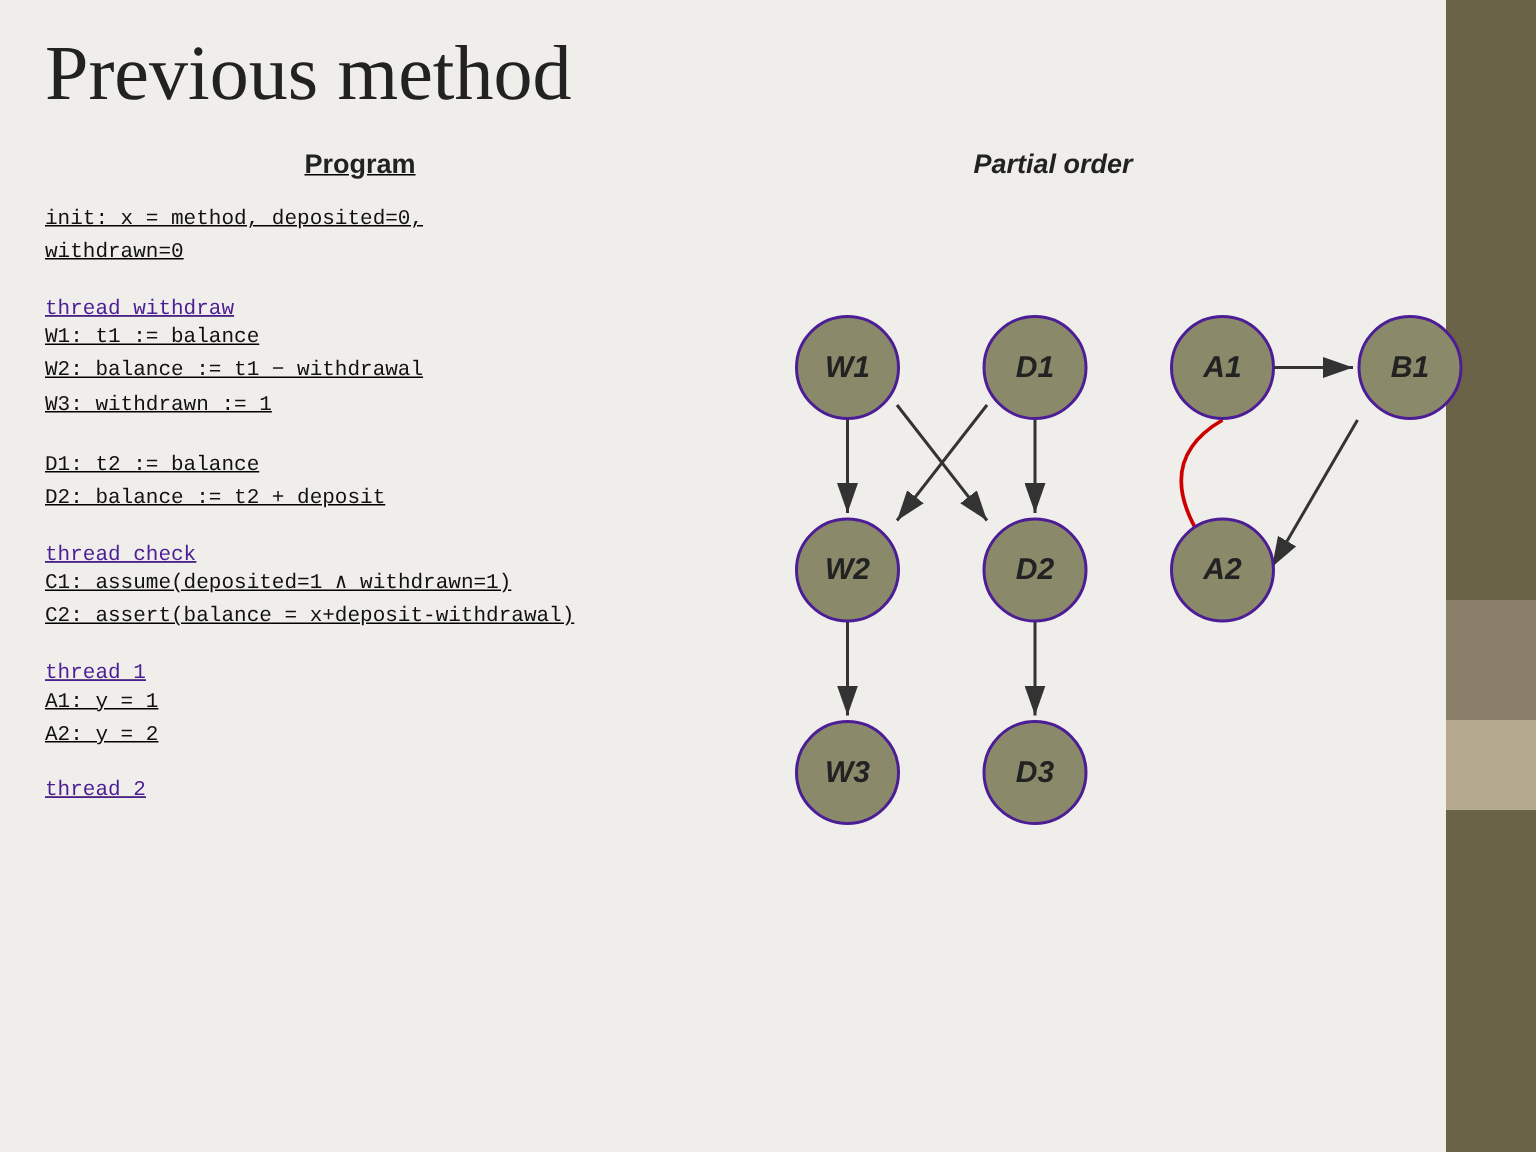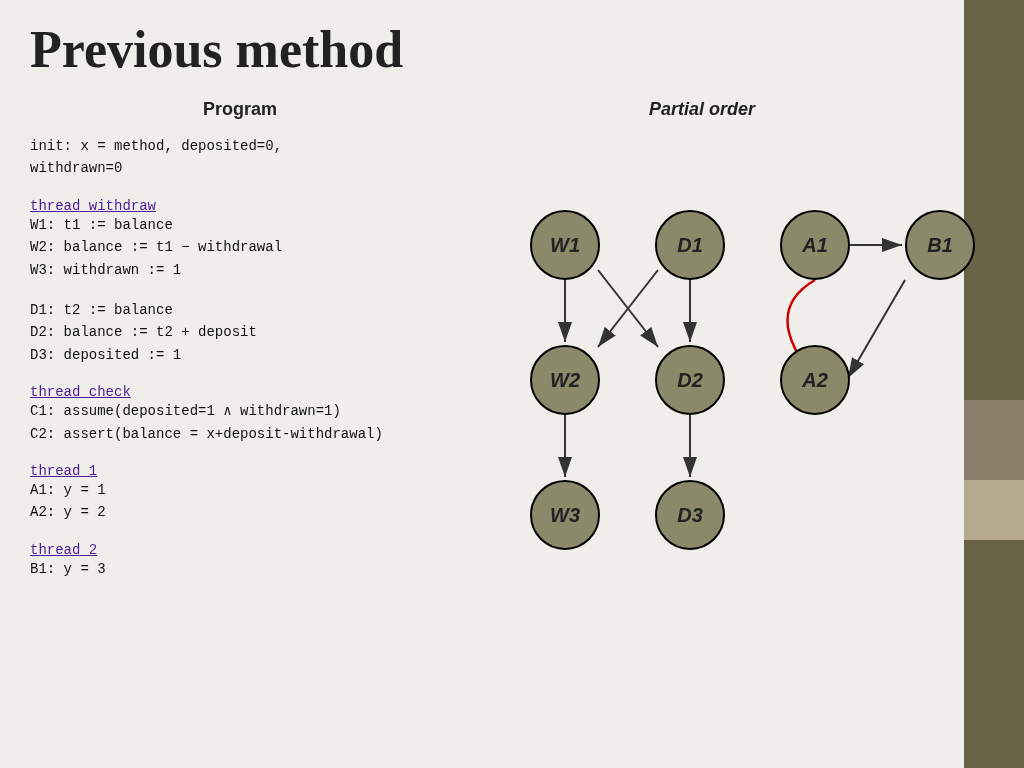--- a/index.html
+++ b/index.html
@@ -37,34 +37,35 @@
     }
 
     .sidebar-block-2 {
       width: 100%;
       height: 60px;
       background: #b5aa90;
     }
 
     .title {
       font-size: 52px;
-      font-weight: 700;
+      font-weight: 400;
       color: #222;
       margin-bottom: 20px;
       font-family: 'Georgia', serif;
     }
 
     .columns {
       display: flex;
       flex-direction: row;
       gap: 20px;
     }
 
     .left-column {
       flex: 0 0 420px;
+      text-decoration: underline;
     }
 
     .right-column {
       flex: 1;
       position: relative;
       font-style: italic;
     }
 
     .section-header {
       font-family: 'Arial', sans-serif;
@@ -108,21 +109,21 @@
       height: 70px;
       border-radius: 50%;
       background: #8a8a6a;
       display: flex;
       align-items: center;
       justify-content: center;
       font-family: 'Arial', sans-serif;
       font-weight: bold;
       font-size: 20px;
       color: #222;
-      border: 2px solid #000000;
+      border: 2px solid #4c1d95;
     }
 
     svg.arrows {
       position: absolute;
       top: 0;
       left: 0;
       width: 100%;
       height: 100%;
       overflow: visible;
     }
@@ -146,38 +147,36 @@
       <div class="code-section">
         <div class="underline-label">thread withdraw</div>
         <div class="code-block">W1: t1 := balance</div>
         <div class="code-block">W2: balance := t1 − withdrawal</div>
         <div class="code-block">W3: withdrawn := 1</div>
       </div>
 
       <div class="code-section">
         <div class="code-block">D1: t2 := balance</div>
         <div class="code-block">D2: balance := t2 + deposit</div>
-        <div class="code-block">D3: deposited := 1</div>
       </div>
 
       <div class="code-section">
         <div class="underline-label">thread check</div>
         <div class="code-block">C1: assume(deposited=1 ∧ withdrawn=1)</div>
         <div class="code-block">C2: assert(balance = x+deposit-withdrawal)</div>
       </div>
 
       <div class="code-section">
         <div class="underline-label">thread 1</div>
         <div class="code-block">A1: y = 1</div>
         <div class="code-block">A2: y = 2</div>
       </div>
 
       <div class="code-section">
         <div class="underline-label">thread 2</div>
-        <div class="code-block">B1: y = 3</div>
       </div>
     </div>
 
     <div class="right-column">
       <div class="section-header">Partial order</div>
 
       <div class="graph-area">
 
         <svg class="arrows">
           <defs>

